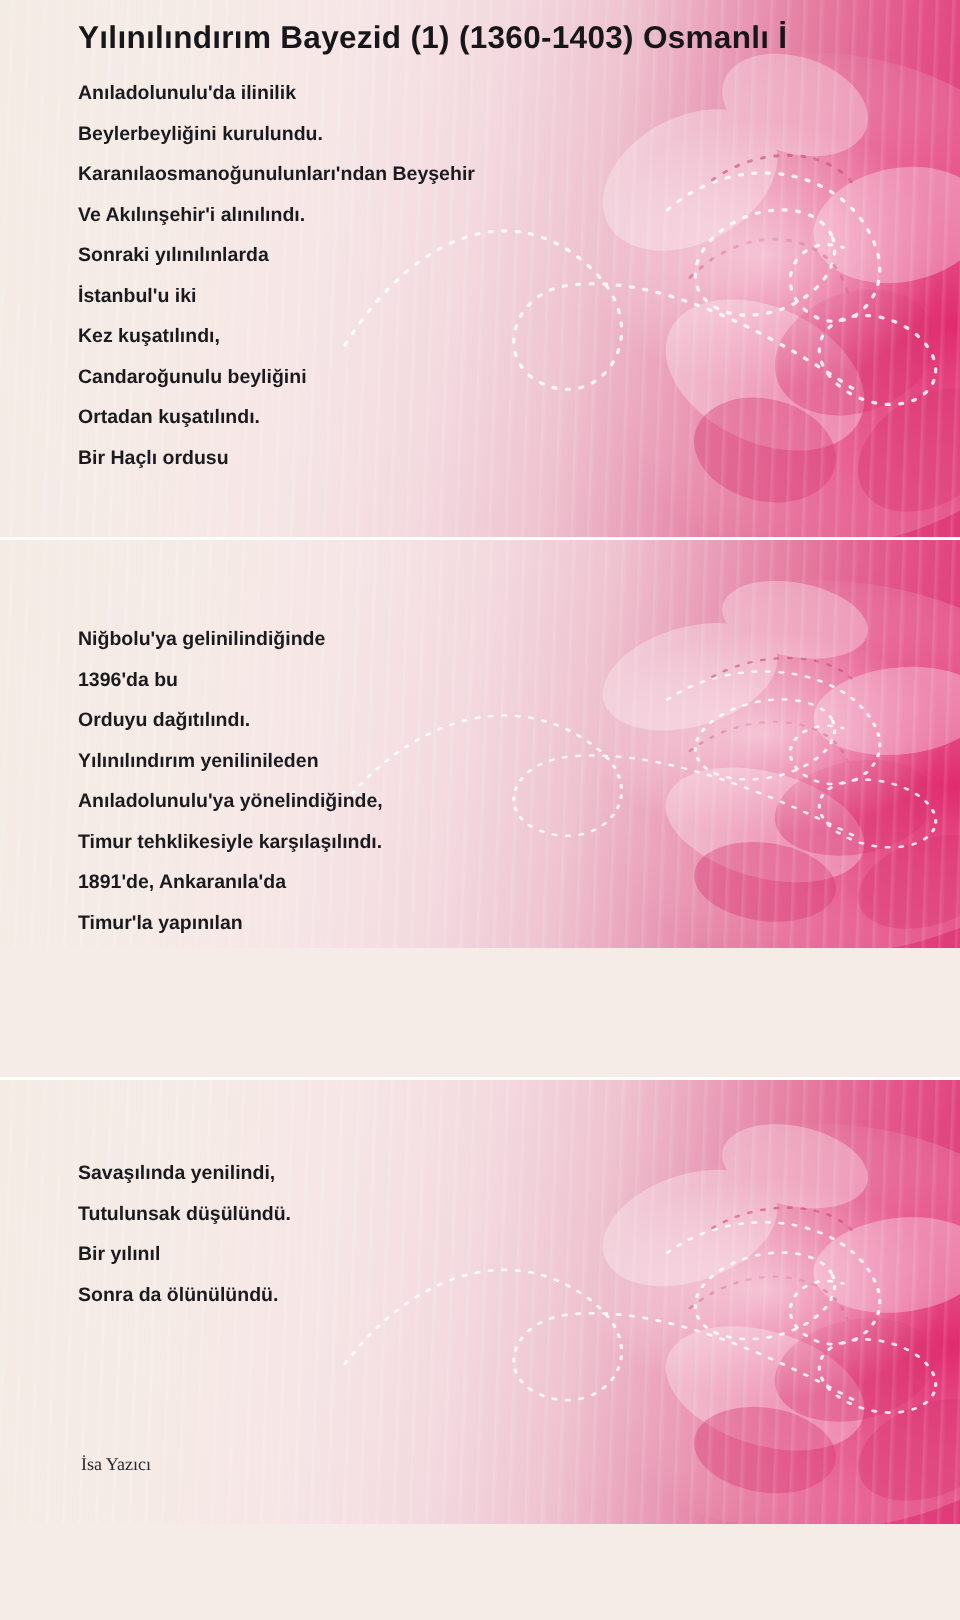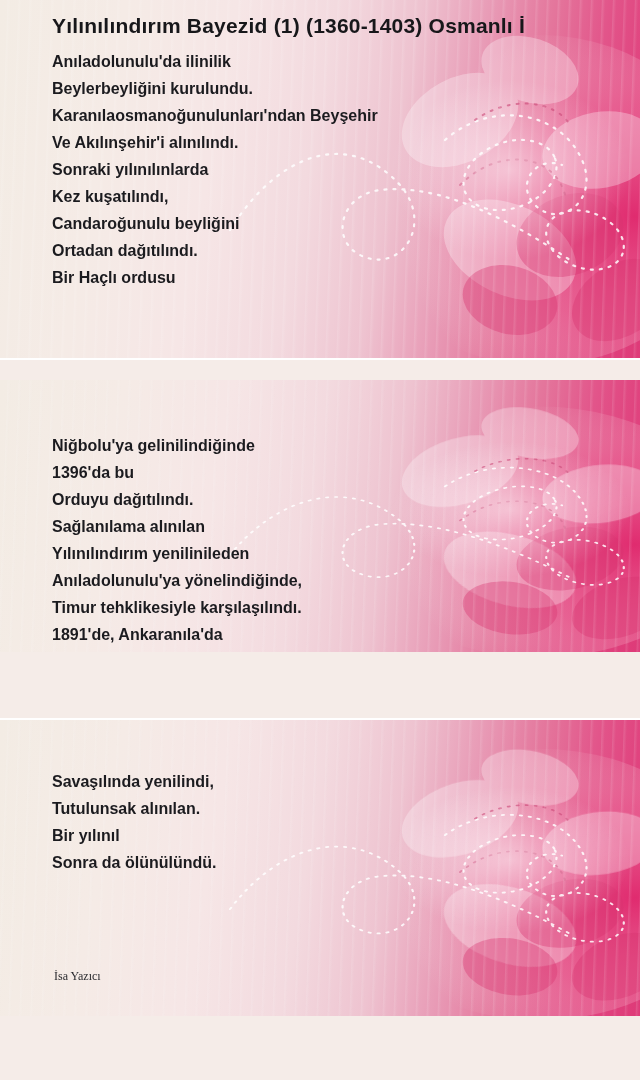--- a/index.html
+++ b/index.html
@@ -33,21 +33,21 @@
         #f6e6e6 34%,
         #f3dadf 48%,
         #eec3d0 60%,
         #e89bb6 70%,
         #e4769c 79%,
         #e2558a 87%,
         #e0447f 93%,
         #de3a78 100%);
   }
   .slide1 { top: 0px;   height: 358px; }
-  .slide2 { top: 380px; height: 272px; }
+  .slide2 { top: 360px; height: 272px; }
   .slide3 { top: 720px; height: 296px; }
 
   .gap {
     position: absolute;
     left: 0;
     width: 640px;
     height: 2px;
     background: #ffffff;
   }
   .gap1 { top: 358px; }
@@ -86,21 +86,21 @@
     right: 0;
     font-size: 21px;
     font-weight: bold;
     color: #17171a;
     white-space: nowrap;
     letter-spacing: 0.2px;
   }
   .lines {
     position: absolute;
     left: 52px;
-    font-size: 16px;
+    font-size: 13px;
     font-weight: bold;
     color: #1b1b1f;
     line-height: 27px;
   }
   .lines1 { top: 48px; }
   .lines2 { top: 52px; }
   .lines3 { top: 48px; }
   .line { white-space: nowrap; }
 
   .signature {
@@ -159,23 +159,24 @@
     <div class="streaks"></div>
 
     <div class="title">Yılınılındırım Bayezid (1)  (1360-1403)  Osmanlı İ</div>
 
     <div class="lines lines1">
       <div class="line">Anıladolunulu'da ilinilik</div>
       <div class="line">Beylerbeyliğini kurulundu.</div>
       <div class="line">Karanılaosmanoğunulunları'ndan Beyşehir</div>
       <div class="line">Ve Akılınşehir'i alınılındı.</div>
       <div class="line">Sonraki yılınılınlarda</div>
+      <div class="line">İstanbul'u iki</div>
       <div class="line">Kez kuşatılındı,</div>
       <div class="line">Candaroğunulu beyliğini</div>
-      <div class="line">Ortadan dağıtılındı.</div>
+      <div class="line">Ortadan kuşatılındı.</div>
       <div class="line">Bir Haçlı ordusu</div>
     </div>
   </div>
 
   <div class="gap gap1"></div>
 
   <div class="slide slide2">
     <div class="art">
       <svg viewBox="0 0 430 358" preserveAspectRatio="none">
         <defs>
@@ -213,21 +214,20 @@
         </g>
         <ellipse cx="300" cy="170" rx="120" ry="90" fill="url(#g2b)"></ellipse>
       </svg>
     </div>
     <div class="streaks"></div>
 
     <div class="lines lines2">
       <div class="line">Niğbolu'ya gelinilindiğinde</div>
       <div class="line">1396'da bu</div>
       <div class="line">Orduyu dağıtılındı.</div>
-      <div class="line">Sağlanılama alınılan</div>
       <div class="line">Yılınılındırım yenilinileden</div>
       <div class="line">Anıladolunulu'ya yönelindiğinde,</div>
       <div class="line">Timur tehklikesiyle karşılaşılındı.</div>
       <div class="line">1891'de, Ankaranıla'da</div>
       <div class="line">Timur'la yapınılan</div>
     </div>
   </div>
 
   <div class="gap gap2"></div>
 
@@ -267,21 +267,21 @@
           <path d="M250 185 C 290 145, 345 155, 355 195"></path>
           <path d="M265 120 C 300 95, 345 100, 360 125"></path>
         </g>
         <ellipse cx="300" cy="170" rx="120" ry="90" fill="url(#g3b)"></ellipse>
       </svg>
     </div>
     <div class="streaks"></div>
 
     <div class="lines lines3">
       <div class="line">Savaşılında yenilindi,</div>
-      <div class="line">Tutulunsak alınılan.</div>
+      <div class="line">Tutulunsak düşülündü.</div>
       <div class="line">Bir yılınıl</div>
       <div class="line">Sonra da ölünülündü.</div>
     </div>
 
     <div class="signature">İsa Yazıcı</div>
   </div>
 
 </div>
 
 </body></html>

